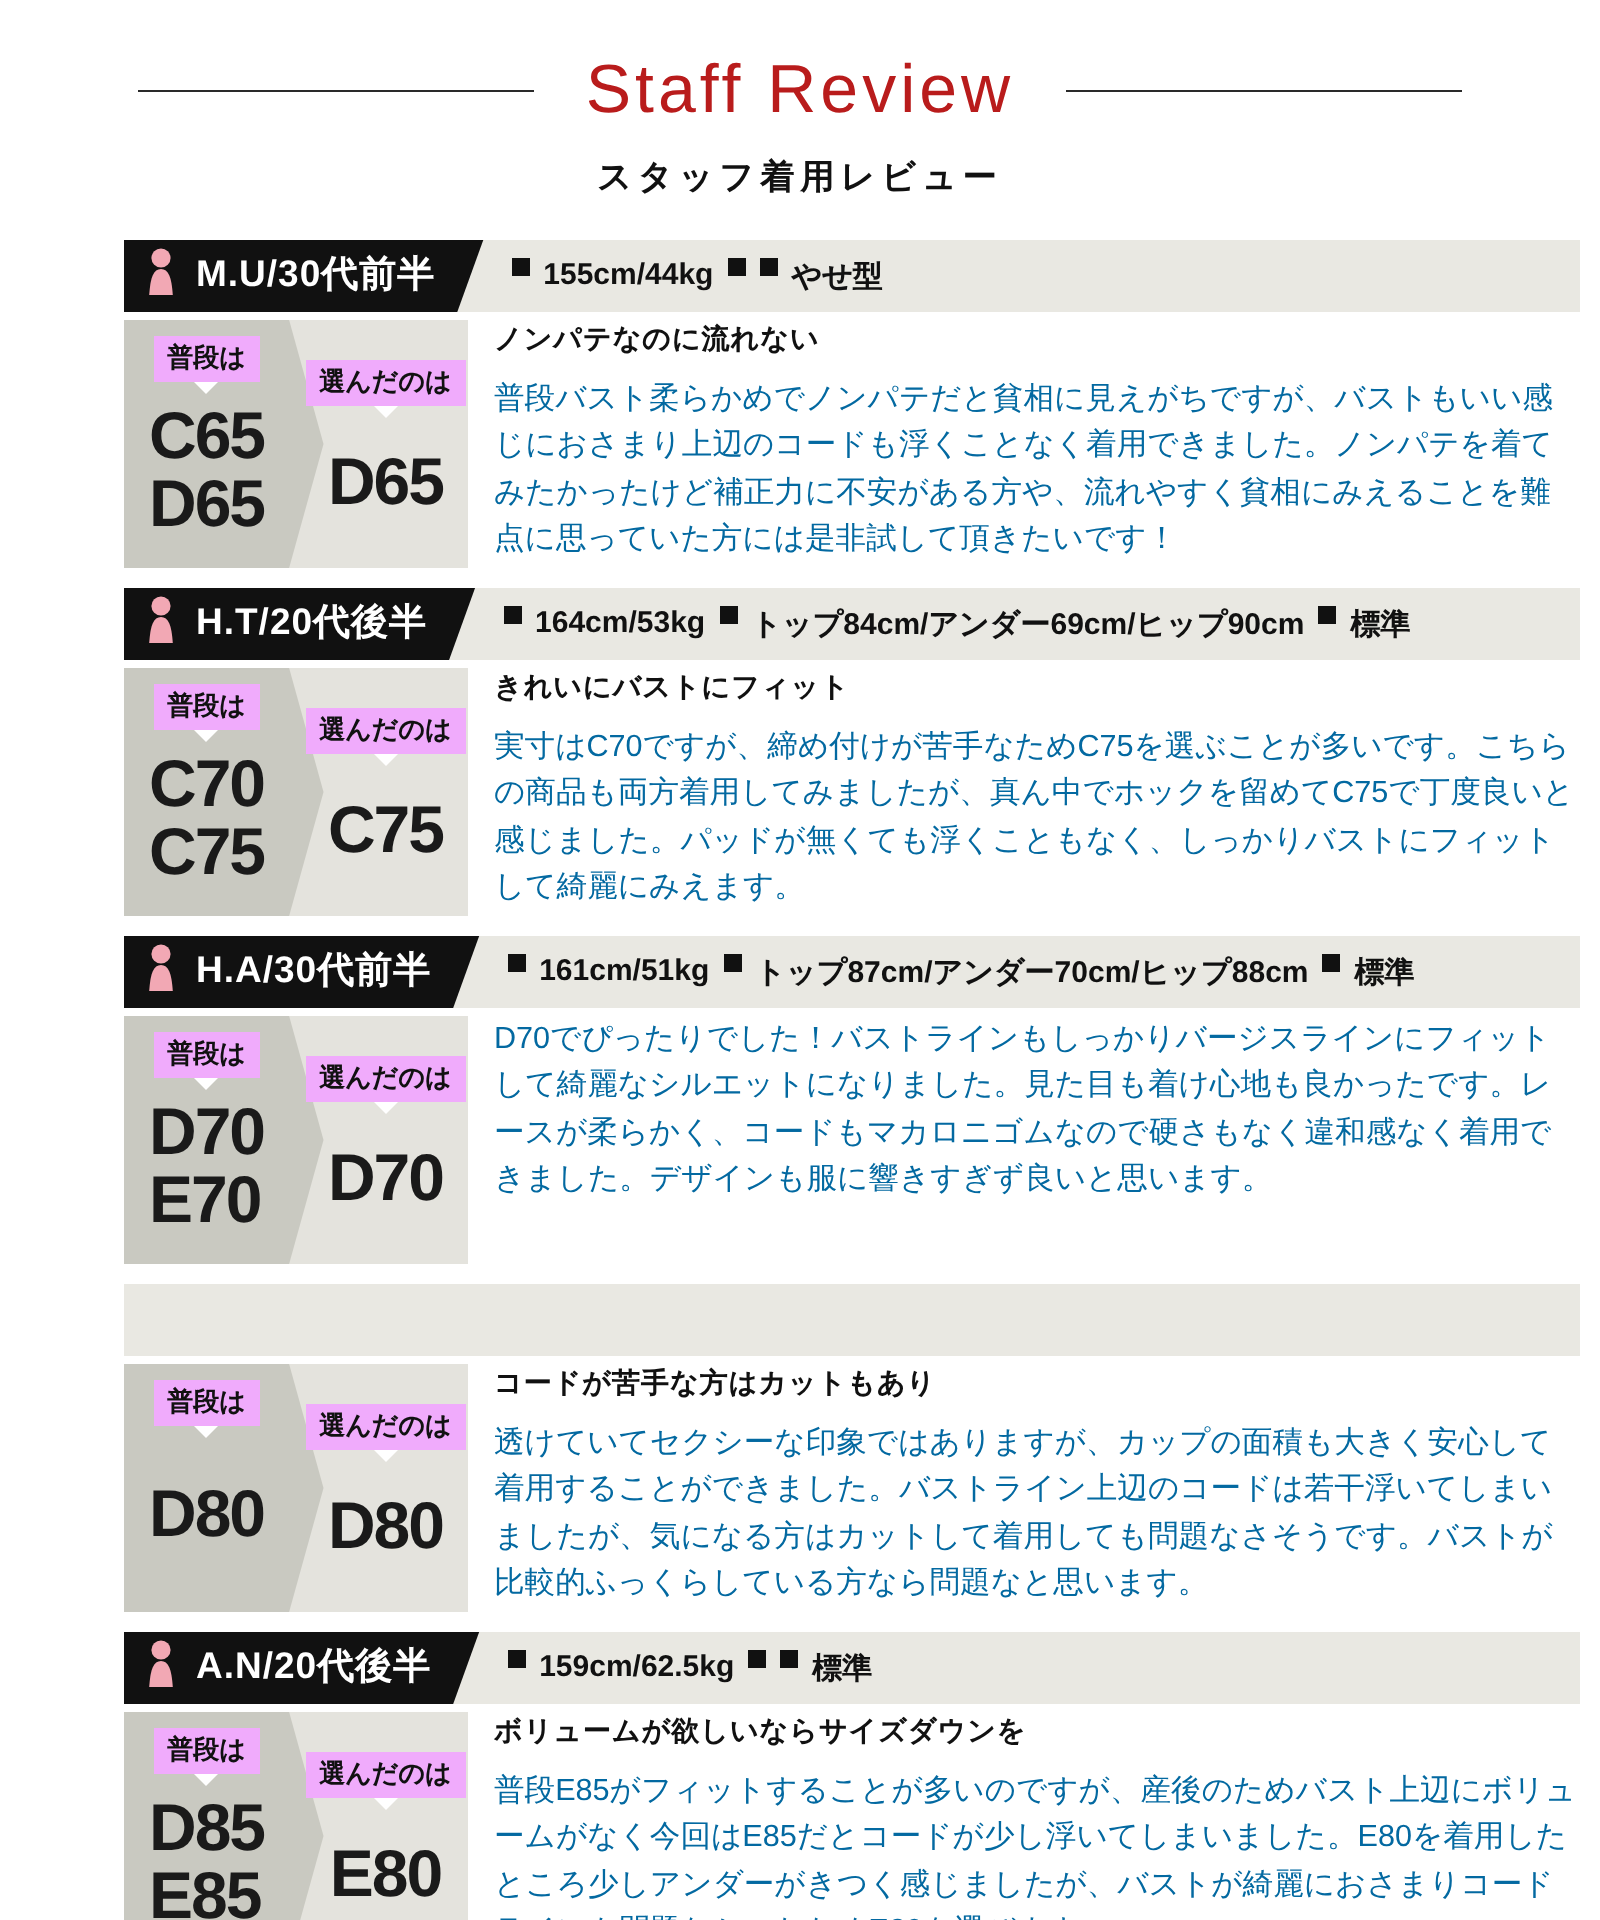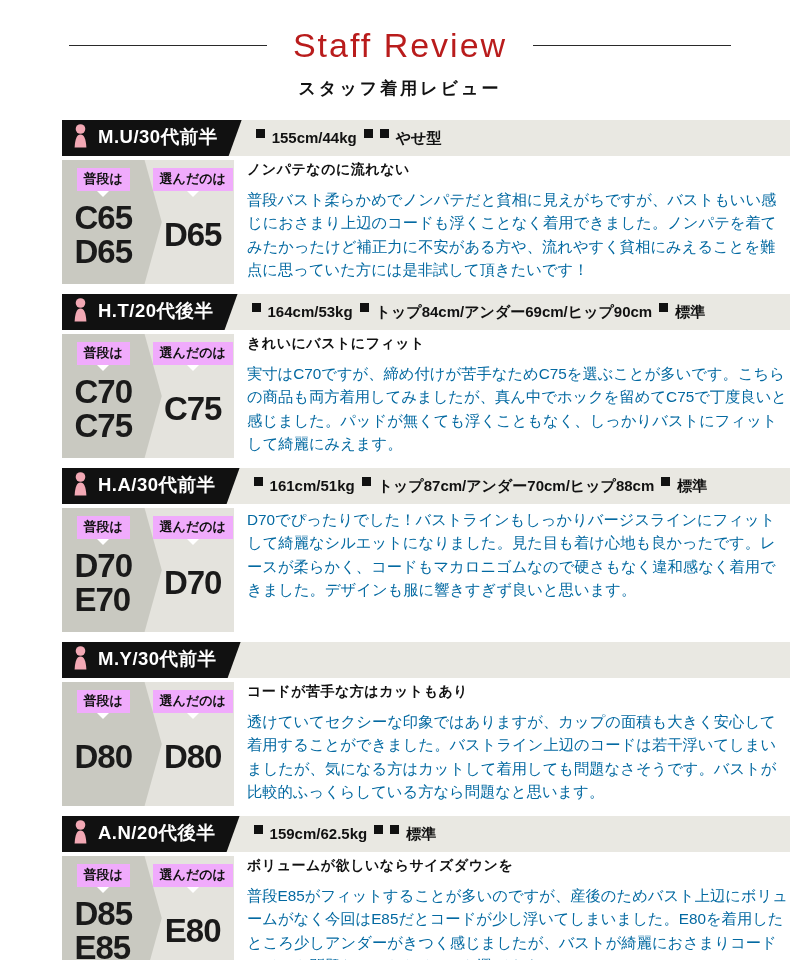--- a/index.html
+++ b/index.html
@@ -27,21 +27,21 @@
   .sq { width:9px; height:9px; background:#111; flex-shrink:0; }
 
   .block-body { display:flex; margin-top:4px; }
 
   
   .size-panel { position:relative; width:172px; height:124px; background:#e4e3dd; flex-shrink:0; }
   .size-panel .dark-layer { position:absolute; inset:0; background:#c9c9c1;
     clip-path:polygon(0 0,48% 0,58% 50%,48% 100%,0 100%); }
   .size-col { position:absolute; top:0; bottom:0; display:flex; flex-direction:column; align-items:center; }
   .size-col.usual { left:0; width:48%; }
-  .size-col.chosen { left:52%; width:48%; }
+  .size-col.chosen { left:52%; width:48%;margin-top:12px; }
   .size-label { position:relative; margin-top:8px; background:#f0abfc; padding:2px 7px 3px; font-size:13px; font-weight:700; white-space:nowrap; color:#111; }
   .size-label::after { content:""; position:absolute; left:50%; bottom:-6px; transform:translateX(-50%);
     border-left:6px solid transparent; border-right:6px solid transparent; border-top:6px solid #ffffff; }
   .size-value { flex:1; display:flex; align-items:center; justify-content:center;
     font-size:33px; font-weight:800; line-height:1.02; color:#1a1a1a; white-space:pre-line; letter-spacing:-1px; padding-bottom:6px; }
 
   
   .review-col { margin-left:13px; flex:1; min-width:0; }
   .review-title { font-size:14px; font-weight:800; color:#111; margin:1px 0 9px; letter-spacing:0.5px; }
   .review-text { font-size:15.3px; line-height:1.52; color:#0369a1; }
@@ -167,27 +167,20 @@
         </div>
       </div>
       <div class="review-col">
         <div class="review-text">D70でぴったりでした！バストラインもしっかりバージスラインにフィットして綺麗なシルエットになりました。見た目も着け心地も良かったです。レースが柔らかく、コードもマカロニゴムなので硬さもなく違和感なく着用できました。デザインも服に響きすぎず良いと思います。</div>
       </div>
     </div>
   </div>
 
   <div class="review-block">
     <div class="block-head">
-      <div class="name-plate">
-        <svg class="person-icon" viewBox="0 0 17 24">
-            <circle cx="8.5" cy="5" r="4.8" fill="#f2a8b4"></circle>
-            <path d="M8.5 10.5 C4.8 10.5 3.2 14.5 2.6 23.5 L14.4 23.5 C13.8 14.5 12.2 10.5 8.5 10.5 Z" fill="#f2a8b4"></path>
-          </svg>
-        <span class="plate-name">M.Y/30代前半</span>
-      </div>
     </div>
     <div class="block-body">
       <div class="size-panel">
         <div class="dark-layer"></div>
         <div class="size-col usual">
           <div class="size-label">普段は</div>
           <div class="size-value">D80</div>
         </div>
         <div class="size-col chosen">
           <div class="size-label">選んだのは</div>

